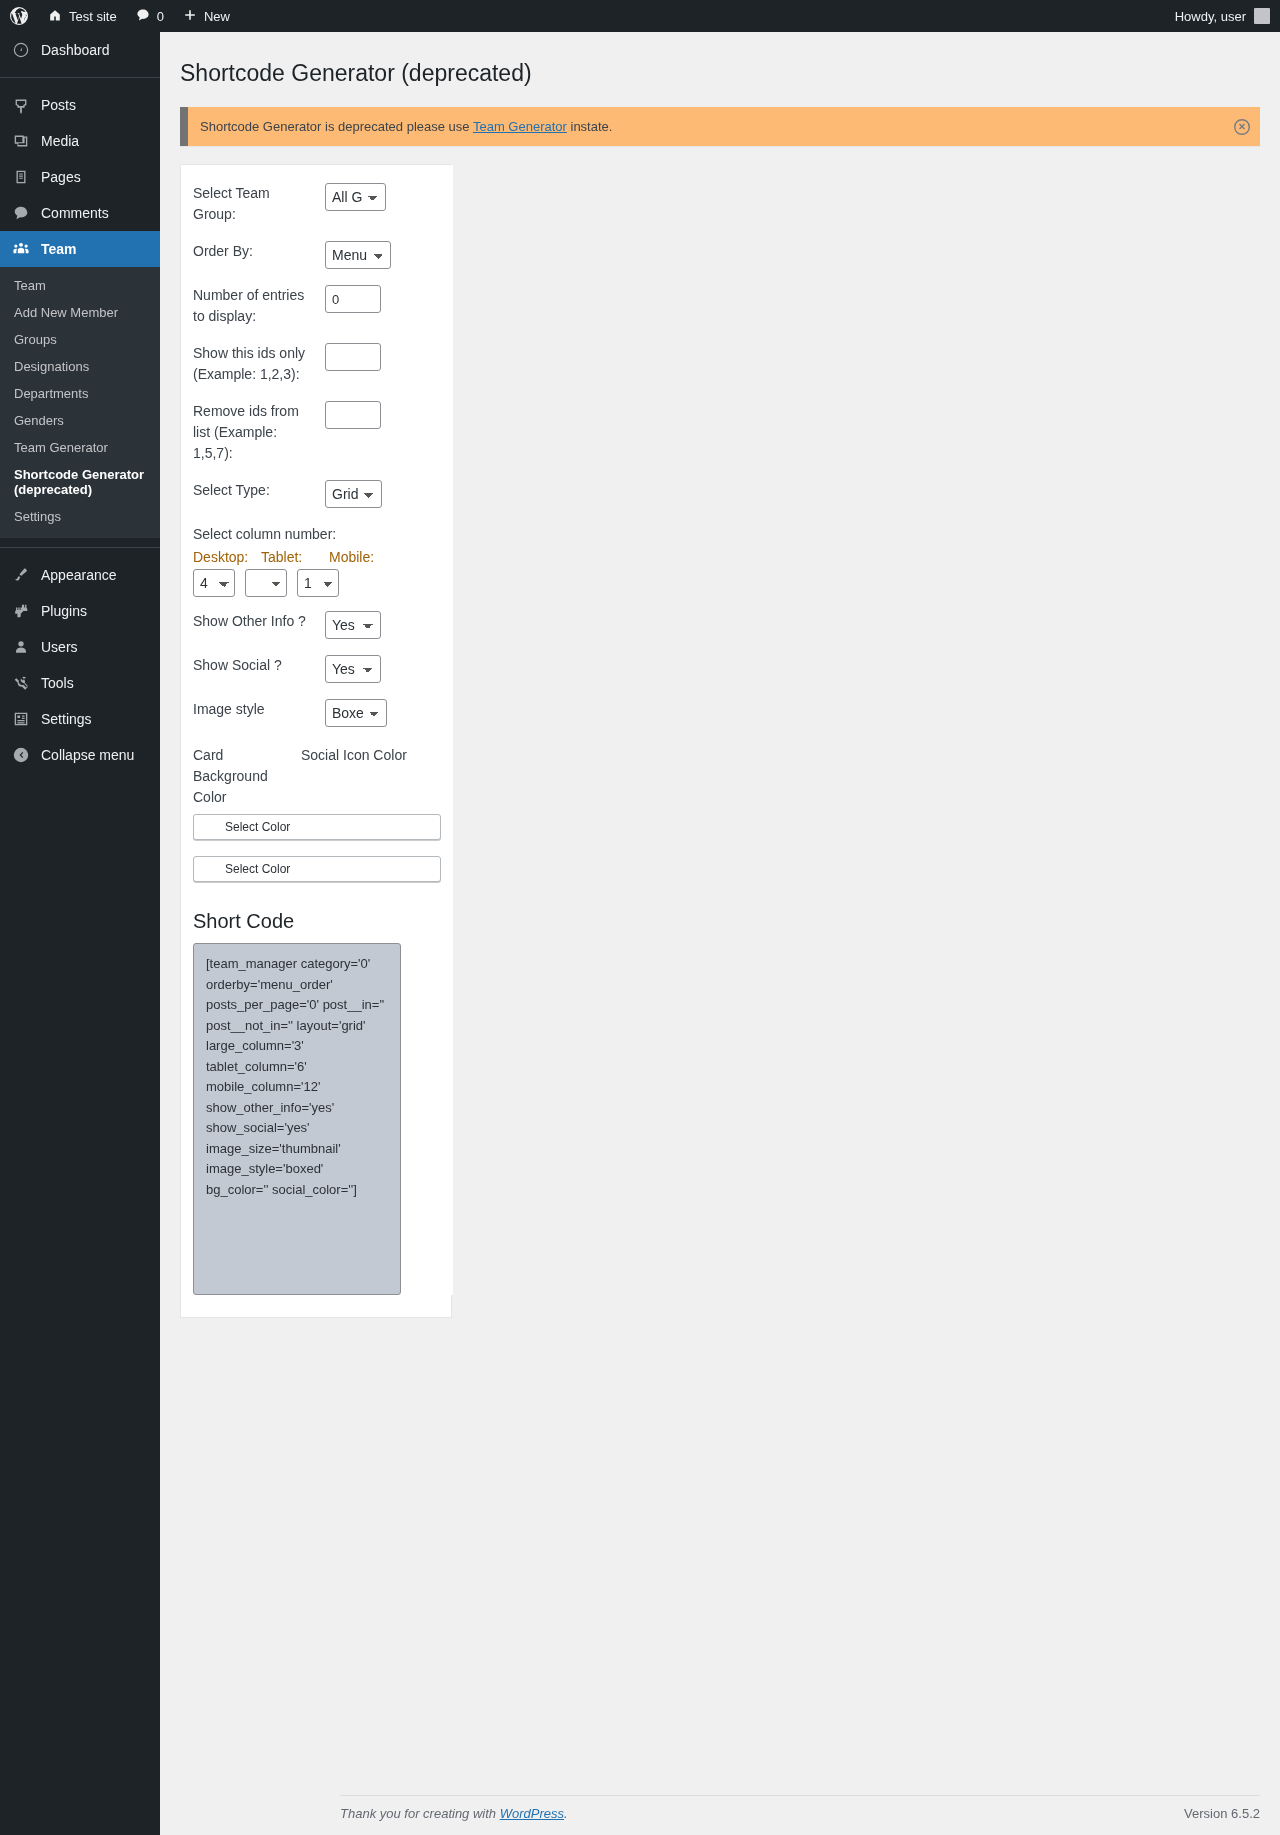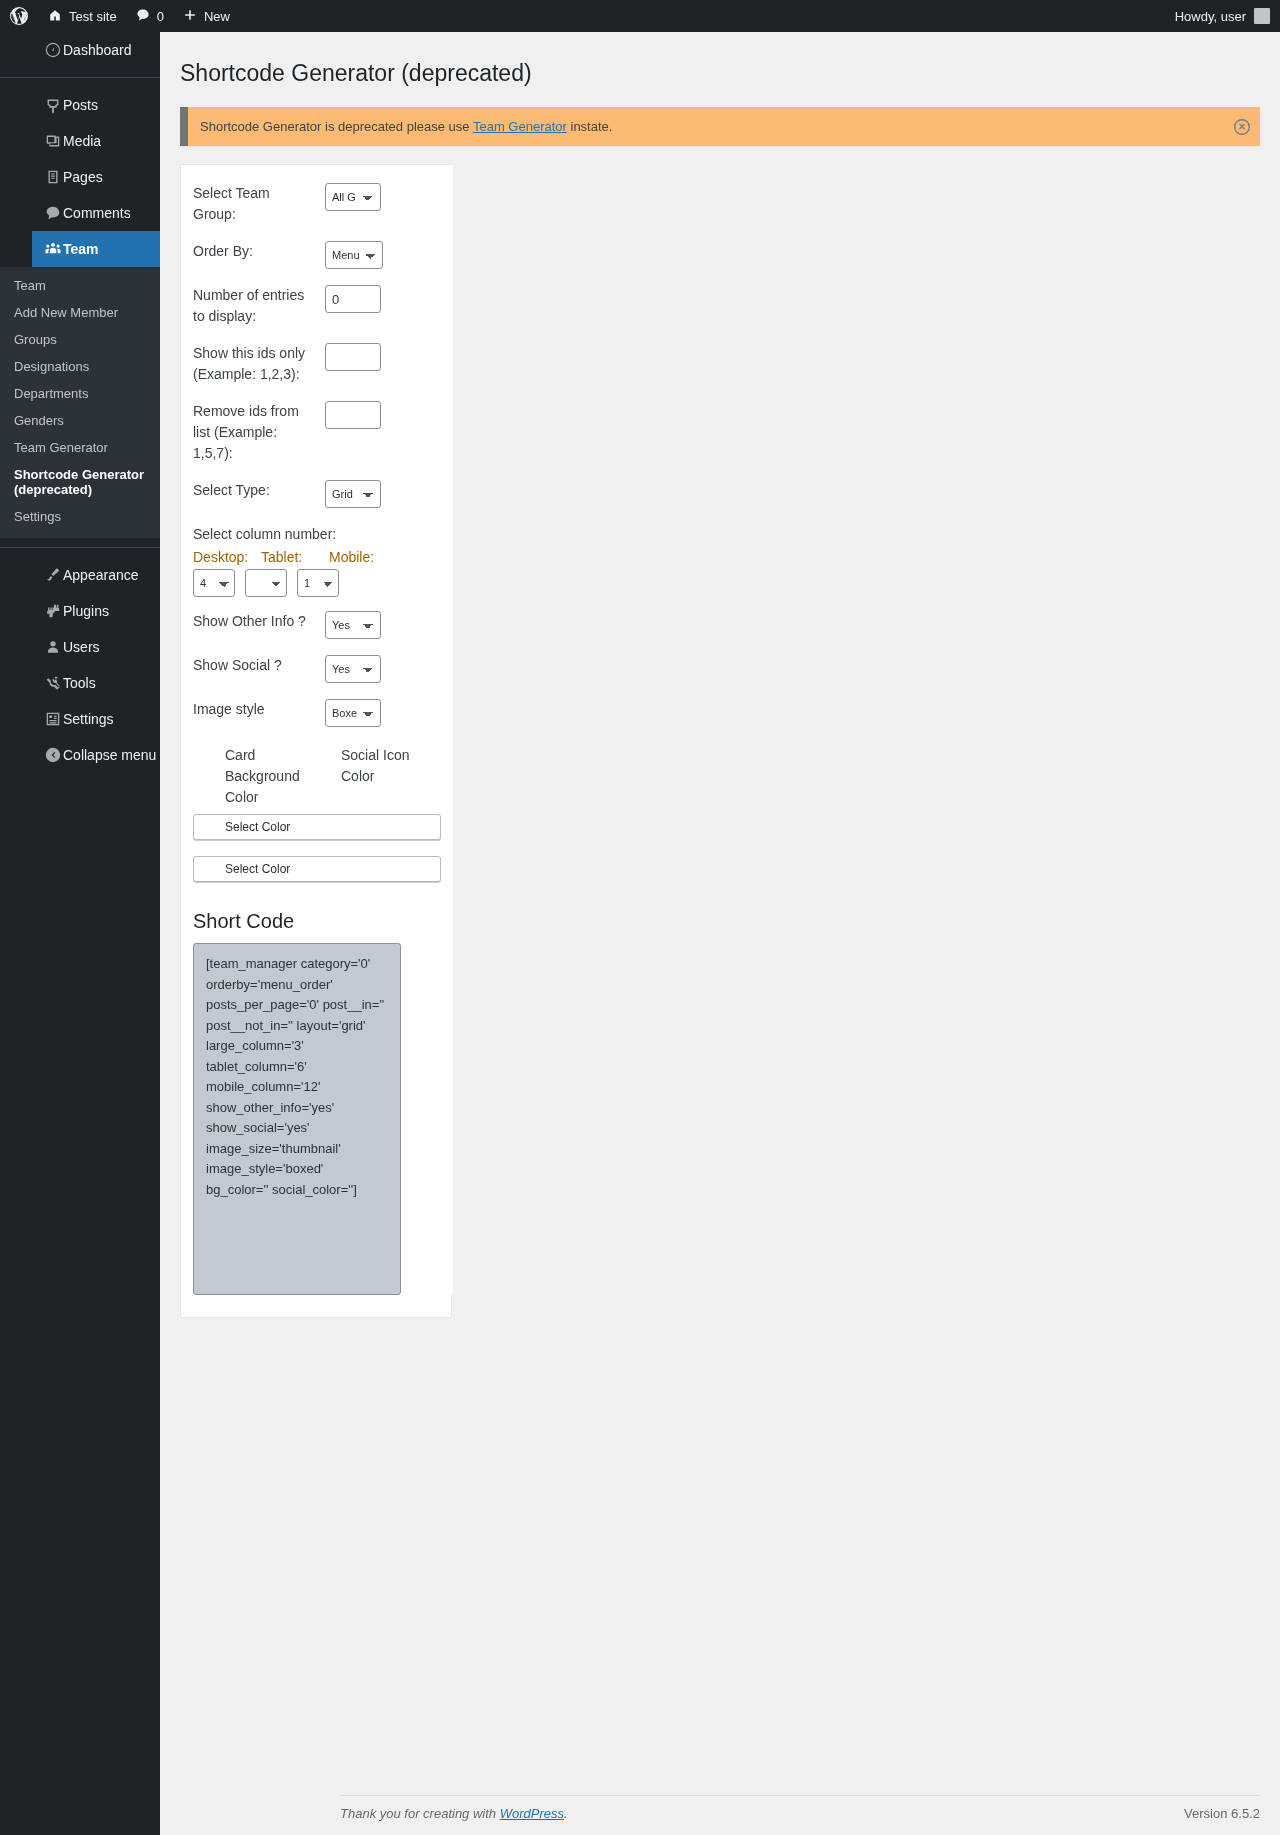--- a/index.html
+++ b/index.html
@@ -30,22 +30,22 @@
     width: 16px; height: 16px; background: #c3c4c7; margin-left: 8px; border-radius: 1px;
   }
 
   
   #adminmenu {
     position: absolute; top: 32px; left: 0; width: 160px; bottom: 0;
     background: #1d2327; color: #f0f0f1; font-size: 14px;
     padding-bottom: 20px;
   }
   .menu-top {
-    display: flex; align-items: center; 
-    padding: 8px 0 8px 11px; color: #f0f0f1; position: relative; line-height: 18px; margin-left: 32px;
+    display: flex; align-items: center; gap: 10px;
+    padding: 8px 0 8px 11px; color: #f0f0f1; position: relative; line-height: 18px;
   }
   .menu-top .mt-label { font-size: 14px; }
   .menu-top.current {
     background: #2271b1; color: #fff; font-weight: 600;
   }
   .menu-top.current::after {
     content: ""; position: absolute; right: -8px; top: 50%; margin-top: -8px;
     border: 8px solid transparent; border-right-color: #f0f0f1; width: 0; height: 0;
   }
   .submenu { background: #2c3338; padding: 5px 0 8px 0; }
@@ -84,42 +84,42 @@
 
   .panel {
     background: #fff; border: 1px solid #e5e5e5; box-shadow: 0 1px 1px rgba(0,0,0,.04);
     width: 272px; padding: 10px 12px 20px 12px;
   }
   .form-row { display: flex; align-items: flex-start; gap: 10px; padding: 8px 0; }
   .form-row .lbl { width: 122px; font-size: 14px; line-height: 1.5; color: #3c434a; }
   .form-row .fld { flex: 1; }
 
   select.wp-select {
-    height: 28px; font-size: 11px; color: #2c3338; background: #fff;
+    height: 28px; font-size: 14px; color: #2c3338; background: #fff;
     border: 1px solid #8c8f94; border-radius: 3px; padding: 0 22px 0 6px;
     box-shadow: 0 0 0 transparent; -webkit-appearance: none; appearance: none;
     background-image:
       linear-gradient(45deg, transparent 50%, #555 50%),
       linear-gradient(135deg, #555 50%, transparent 50%);
     background-position: calc(100% - 12px) 12px, calc(100% - 7px) 12px;
     background-size: 5px 5px, 5px 5px;
     background-repeat: no-repeat;
     min-width: 56px;
   }
   input.wp-text {
     height: 28px; width: 56px; border: 1px solid #8c8f94; border-radius: 3px;
     padding: 0 6px; font-size: 13px; color: #2c3338; background: #fff;
   }
   .col-head { display: flex; gap: 10px; padding: 4px 0 2px 0; }
   .col-head div { width: 58px; font-size: 14px; color: #a16207; }
   .col-selects { display: flex; gap: 10px; padding: 2px 0 6px 0; }
   .col-selects select { width: 42px; min-width: 42px; padding-right: 18px;
     background-position: calc(100% - 10px) 12px, calc(100% - 5px) 12px; }
 
-  .color-heads { display: flex; gap: 16px; padding: 10px 0 2px 0; margin-left: 32px; }
+  .color-heads { display: flex; padding: 10px 0 2px 0; }
   .color-heads div { width: 108px; font-size: 14px; line-height: 1.5; }
   .color-pickers { display: flex; gap: 16px; padding: 4px 0 2px 0; flex-direction: column; }
   .color-btn {
     display: inline-flex; align-items: center; height: 26px;
     border: 1px solid #b4b9be; background: #fff; border-radius: 3px;
     box-shadow: 0 1px 0 #ccc;
   }
   .color-swatch { width: 24px; height: 22px; margin: 1px; background: #fff; border: 1px solid #fff; }
   .color-btn .cb-label { padding: 0 8px 0 5px; font-size: 12px; color: #2c3338; }
 

